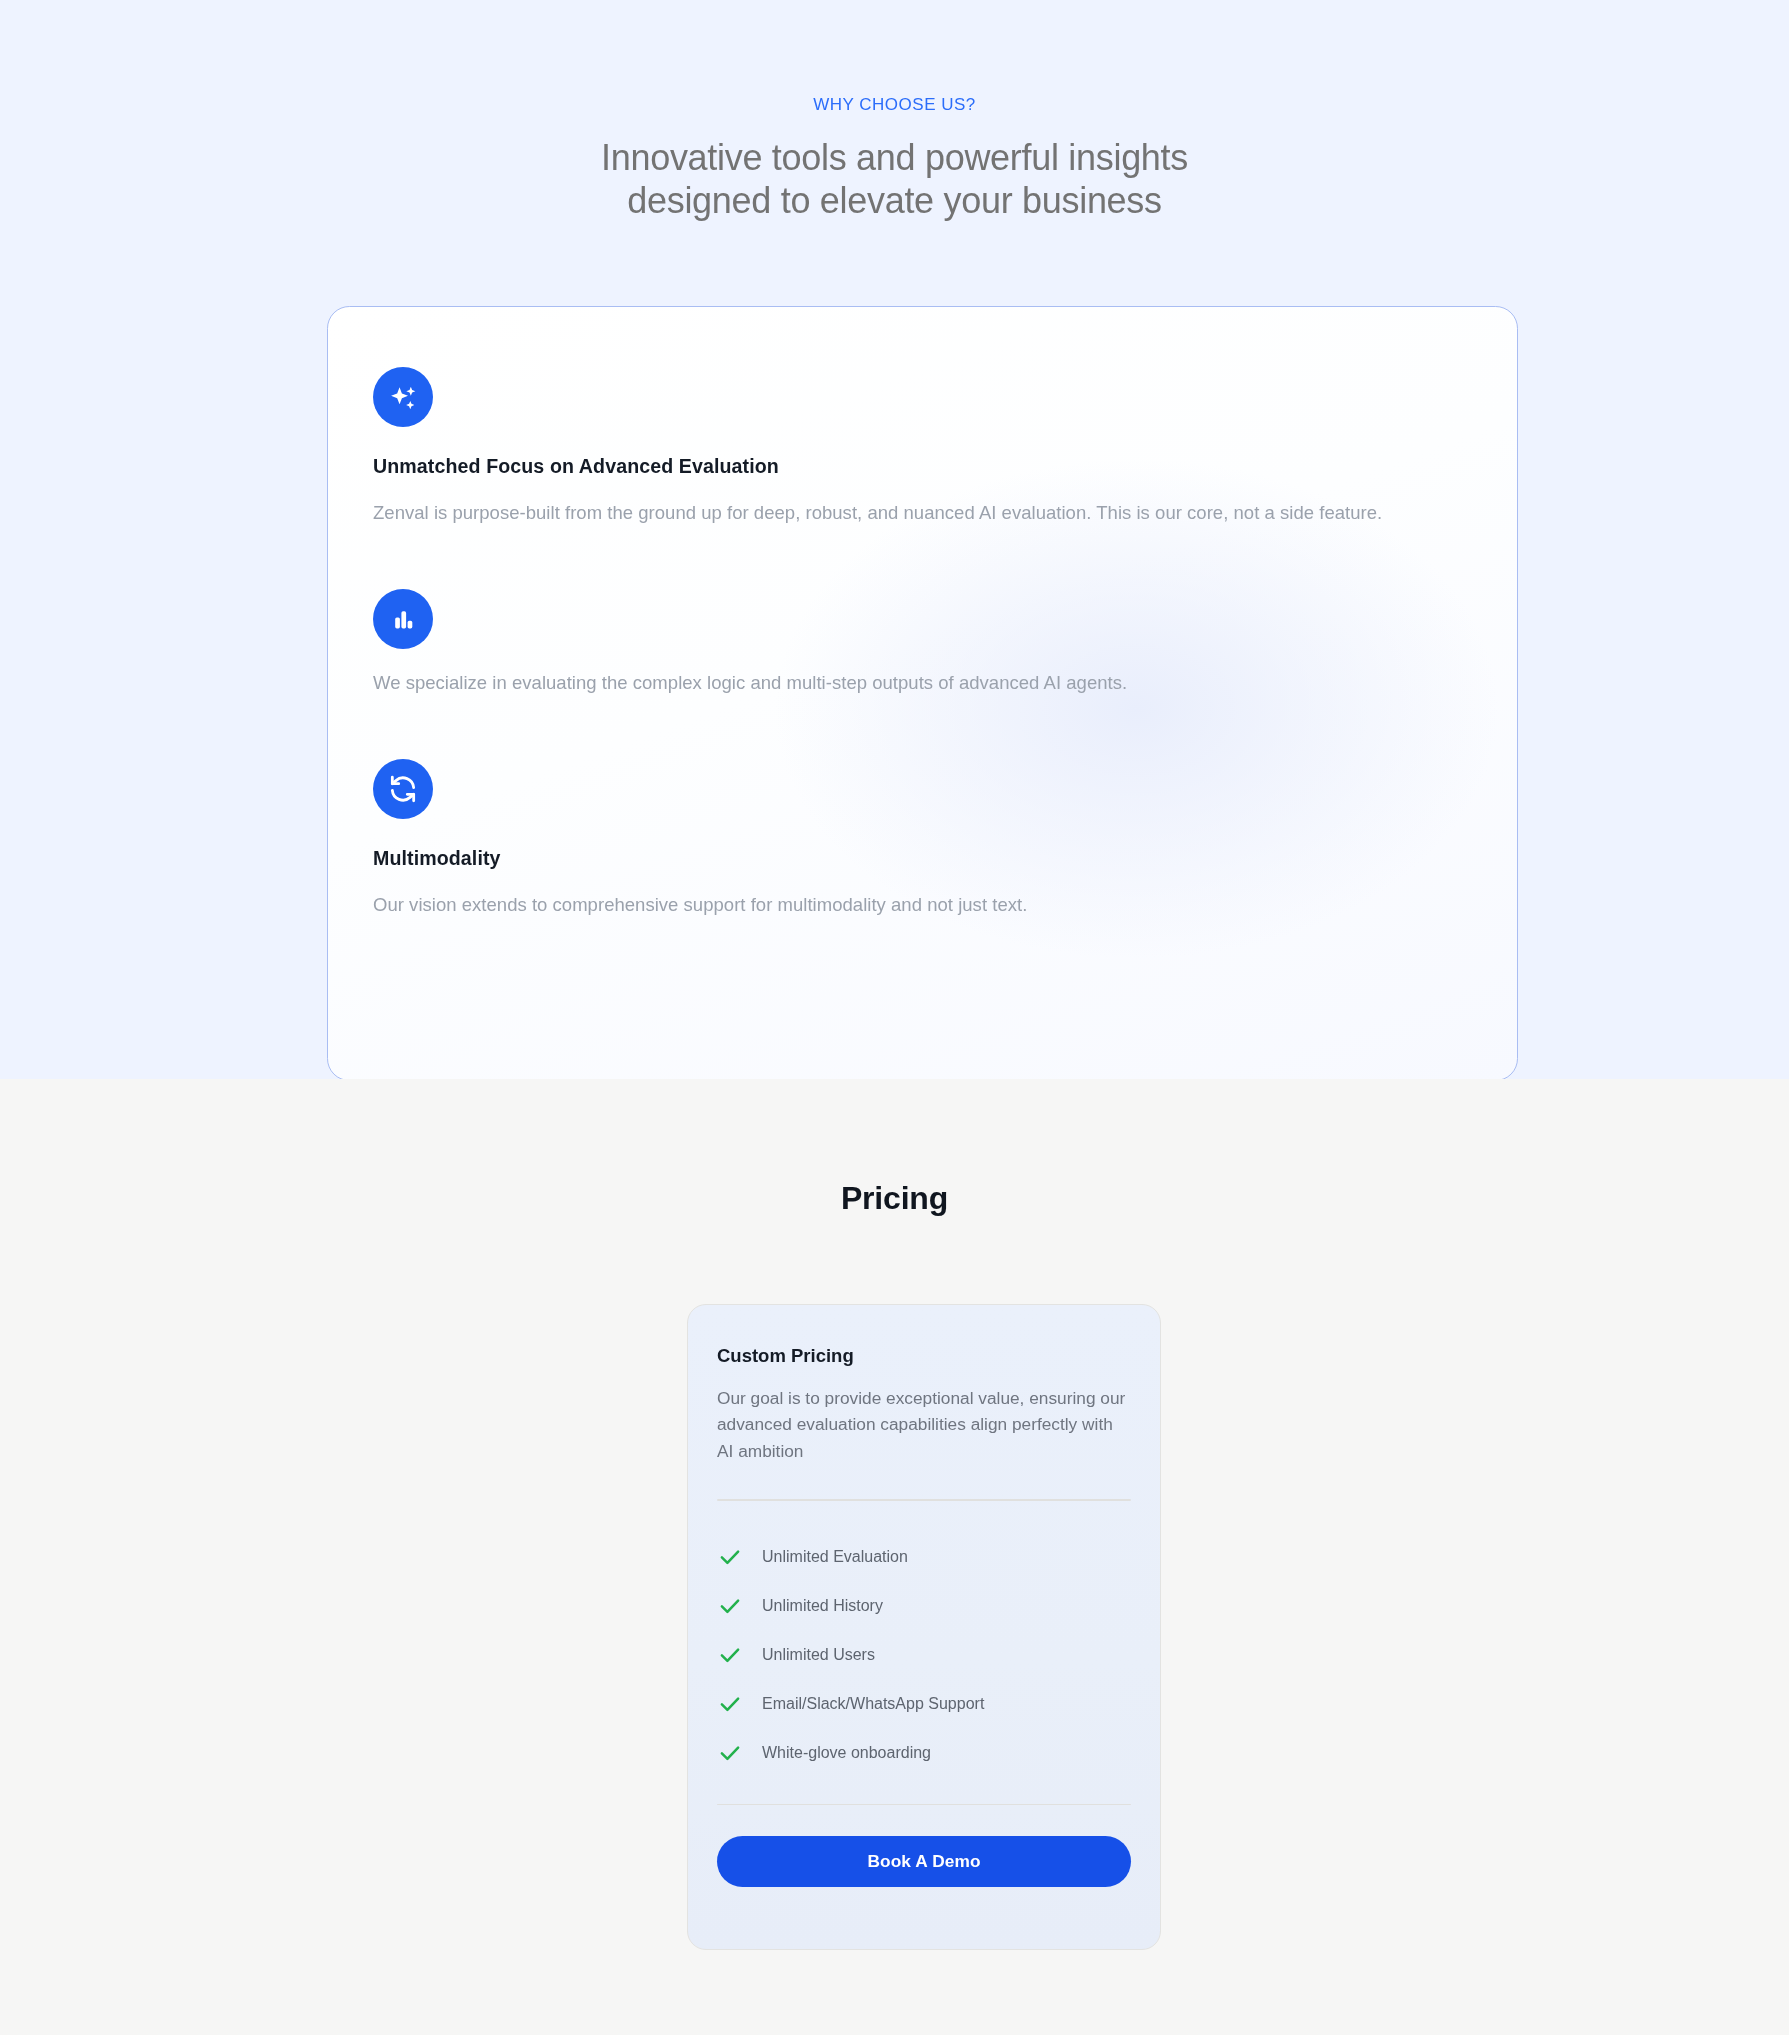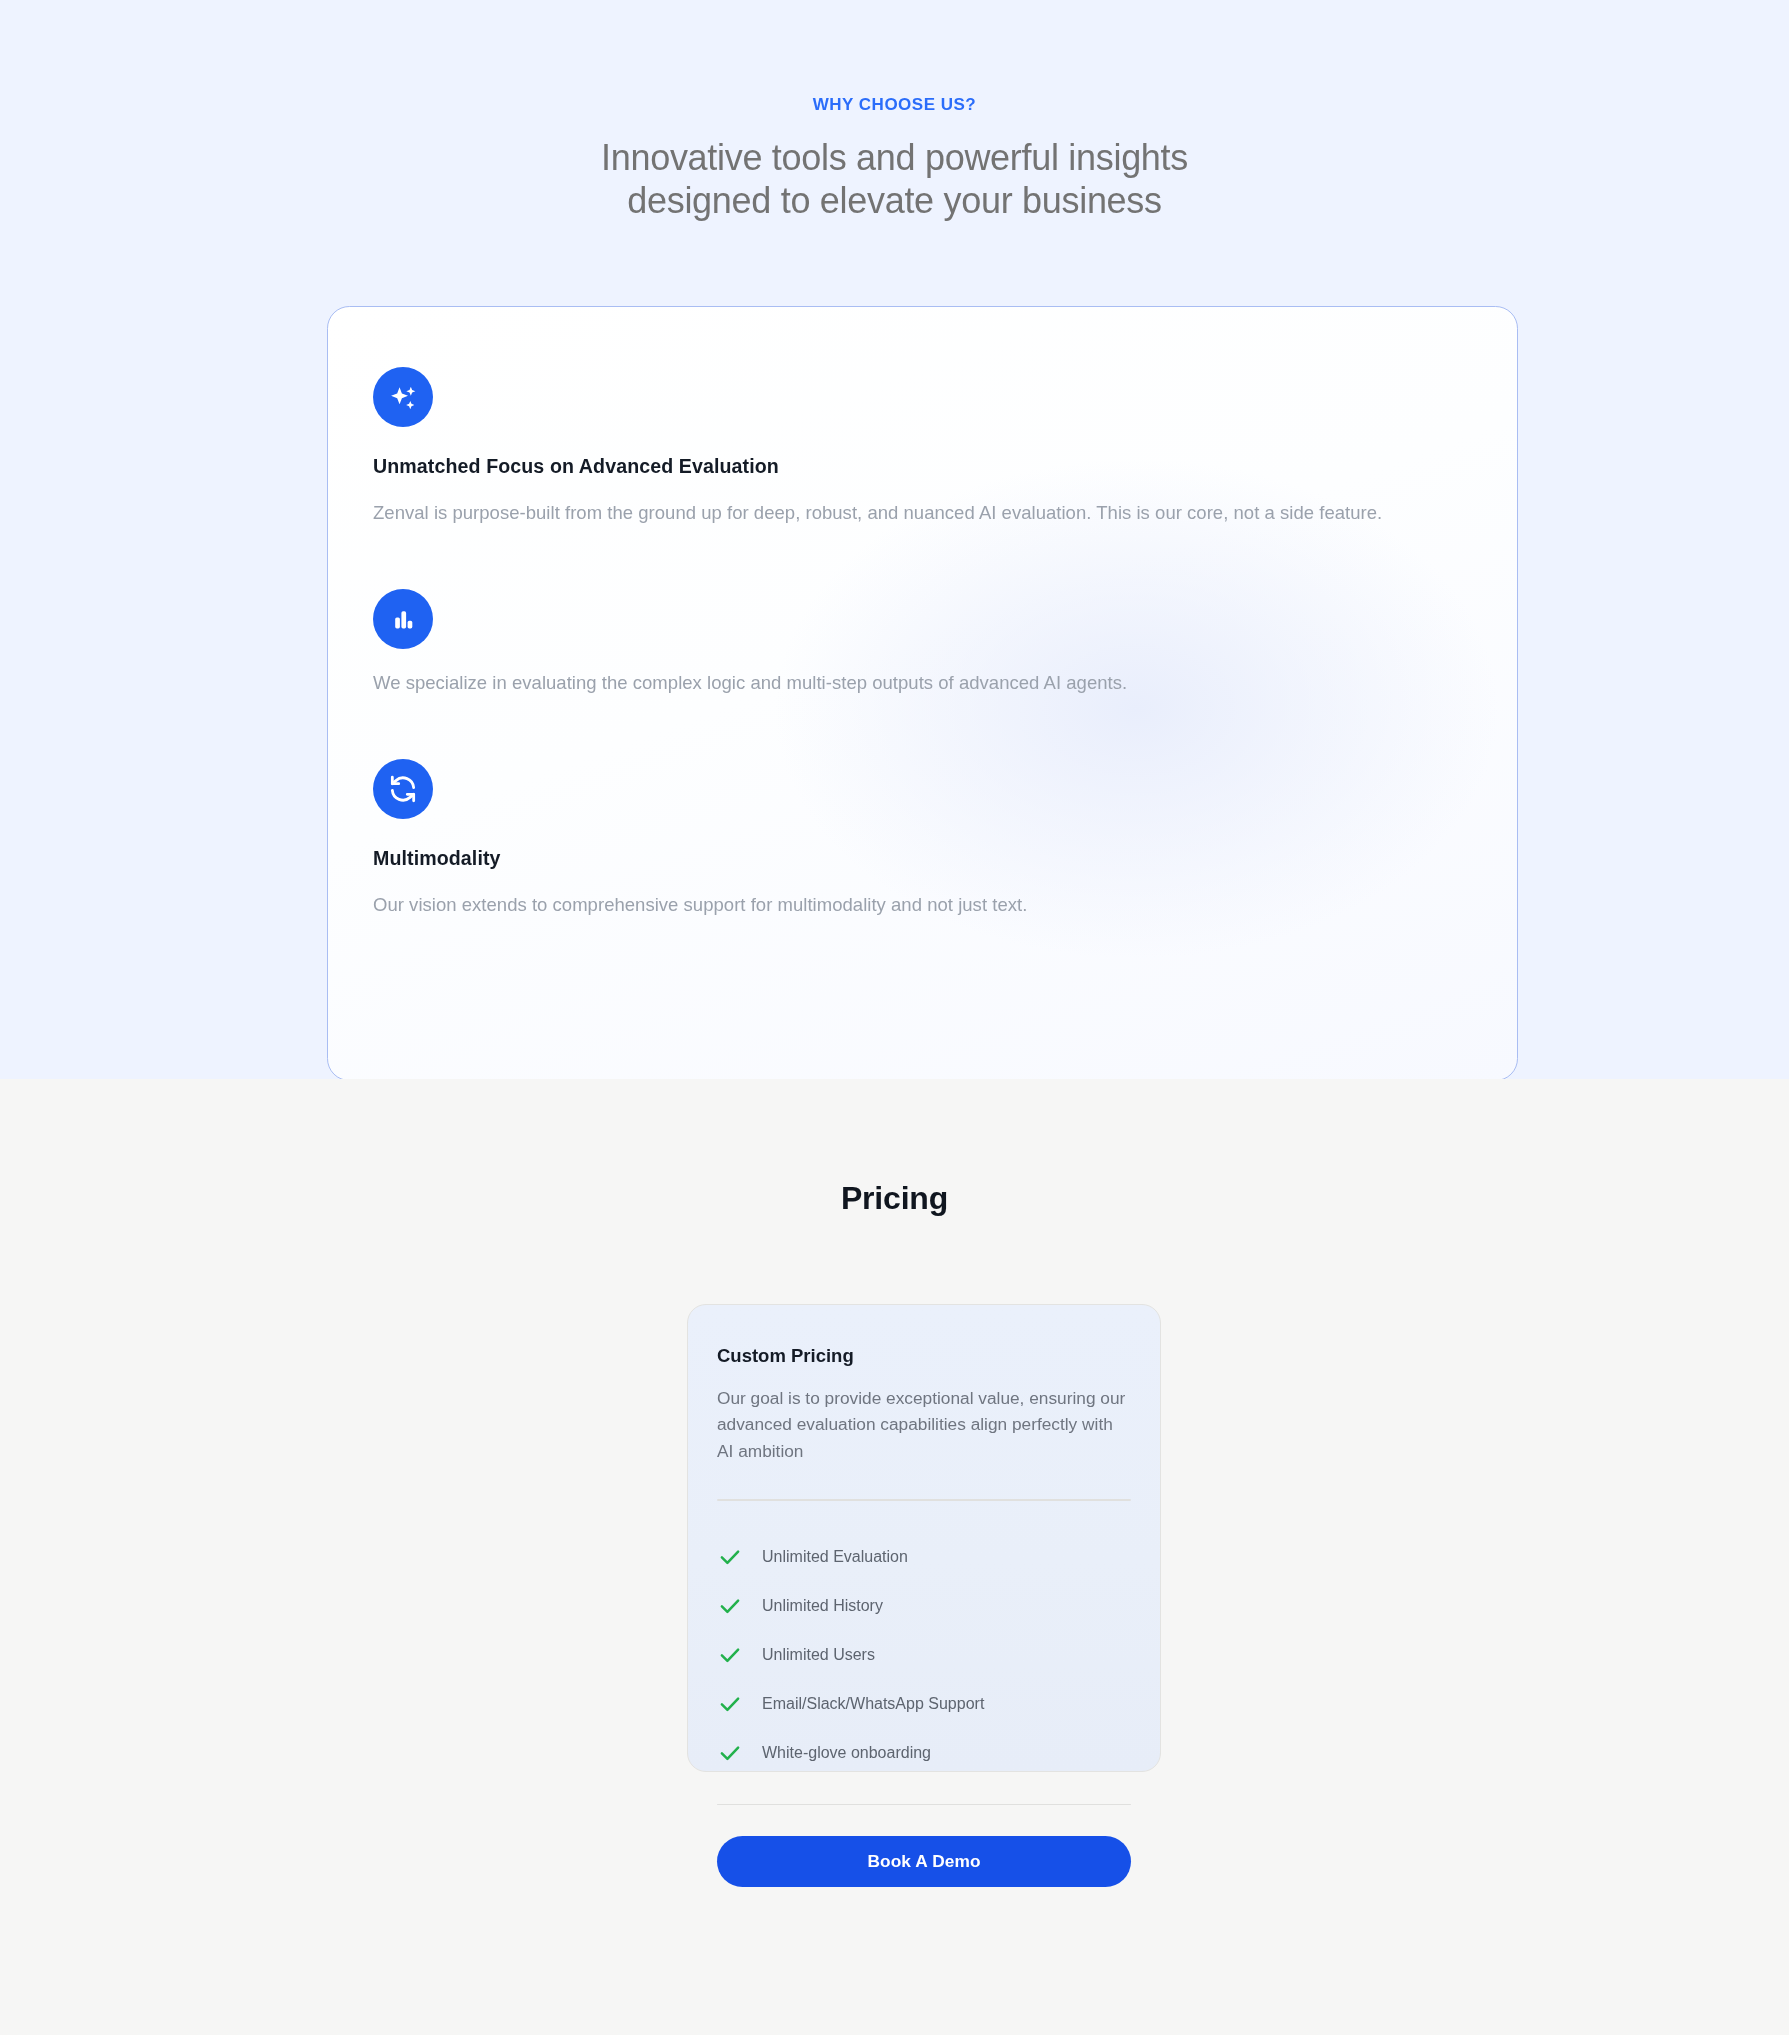--- a/index.html
+++ b/index.html
@@ -15,21 +15,21 @@
     position: relative;
     width: 1789px;
     height: 1079px;
     background: #eef3ff;
     padding-top: 95px;
   }
   .eyebrow {
     text-align: center;
     color: #2b6dfa;
     font-size: 17px;
-    font-weight: 700;
+    font-weight: 400;
     letter-spacing: 0.5px;
   }
   .headline {
     margin-top: 22.4px;
     text-align: center;
     color: #737373;
     font-size: 36px;
     font-weight: 400;
     line-height: 1.17;
     letter-spacing: -0.3px;
@@ -98,21 +98,21 @@
     letter-spacing: -0.2px;
   }
   
   .pricing-section .pricing-title { top: 101px; }
 
   .price-card {
     position: absolute;
     left: 687px;
     top: 225px;
     width: 474px;
-    height: 468px;
+    height: 646px;
     background: linear-gradient(180deg, #eaf0fb 0%, #e9eff9 55%, #e7edf8 100%);
     border: 1.1px solid #e3e3e1;
     border-radius: 19px;
     padding: 40px 29px 0 29px;
   }
   .price-card-title {
     color: #141b26;
     font-size: 18.5px;
     font-weight: 700;
   }

